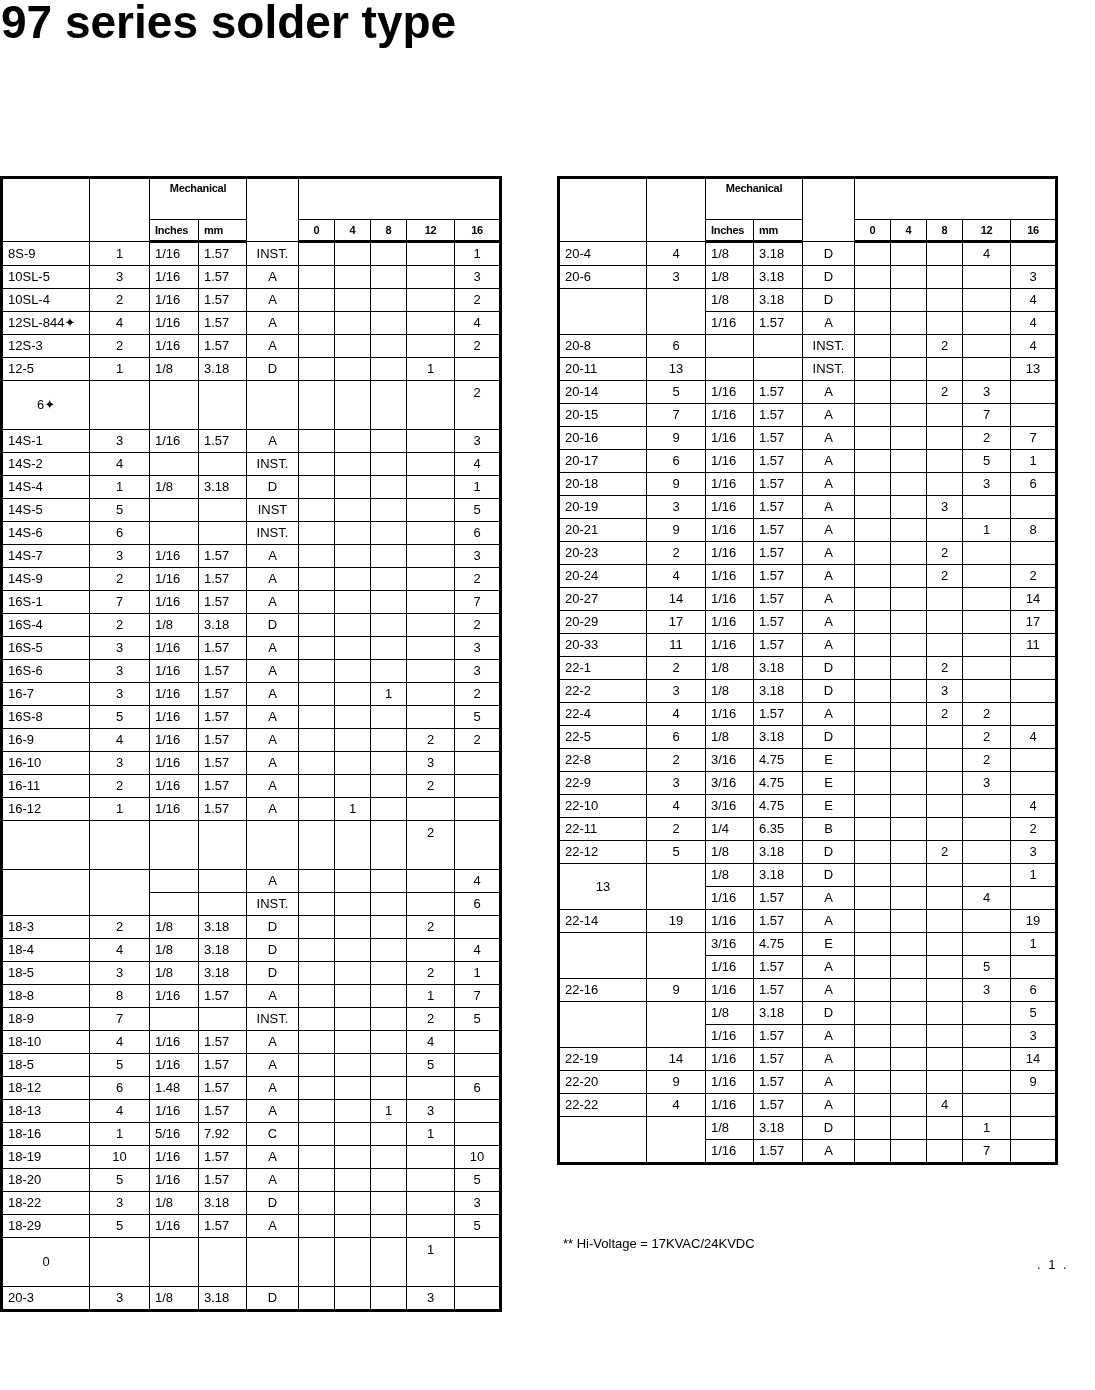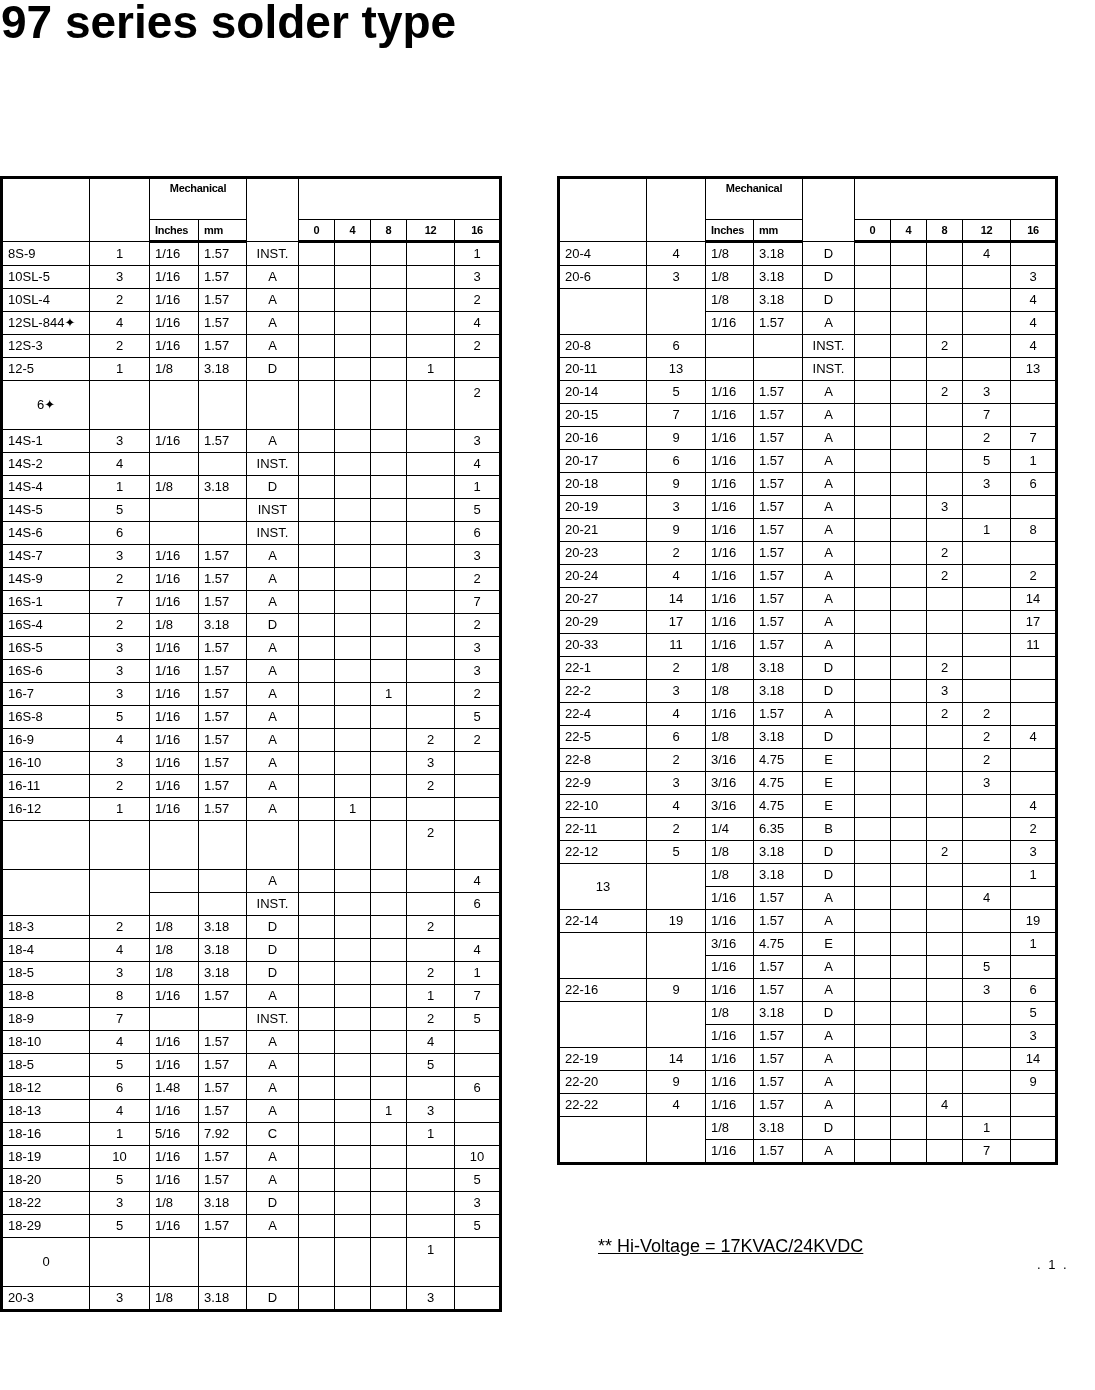--- a/index.html
+++ b/index.html
@@ -17,21 +17,21 @@
   table.spec td.tall { height: 48px; }
   table.spec td.top { vertical-align: top; line-height: 24px; }
   table.spec tr.hdr1 td { height: 40px; font-size: 11px; font-weight: bold; letter-spacing: -0.3px;
                           vertical-align: top; line-height: 18px; border-bottom: none; }
   table.spec tr.hdr1 td.mech { border-bottom: 1px solid #000; text-align: center; padding: 0; margin-top: 28px; }
   table.spec tr.hdr1 td.blank-top { border-bottom: 1px solid #000; }
   table.spec tr.hdr2 td { height: 20px; line-height: 20px; font-size: 11px; font-weight: bold;
                           letter-spacing: -0.3px; border-bottom: 3px solid #000; }
   #left-table { left: 0px; top: 176px; }
   #right-table { left: 557px; top: 176px; }
-  .note { position: absolute; left: 598px; top: 1236px; font-size: 18px; text-decoration: underline; }
+  .note { position: absolute; left: 563px; top: 1236px; font-size: 13px; }
   .pagenum { position: absolute; left: 1037px; top: 1257px; font-size: 13px; letter-spacing: 2px; }
 </style>
 </head>
 <body>
 
 <h1 class="title">97 series solder type</h1>
 
 <table class="spec" id="left-table">
   <colgroup>
     <col style="width:88px">

